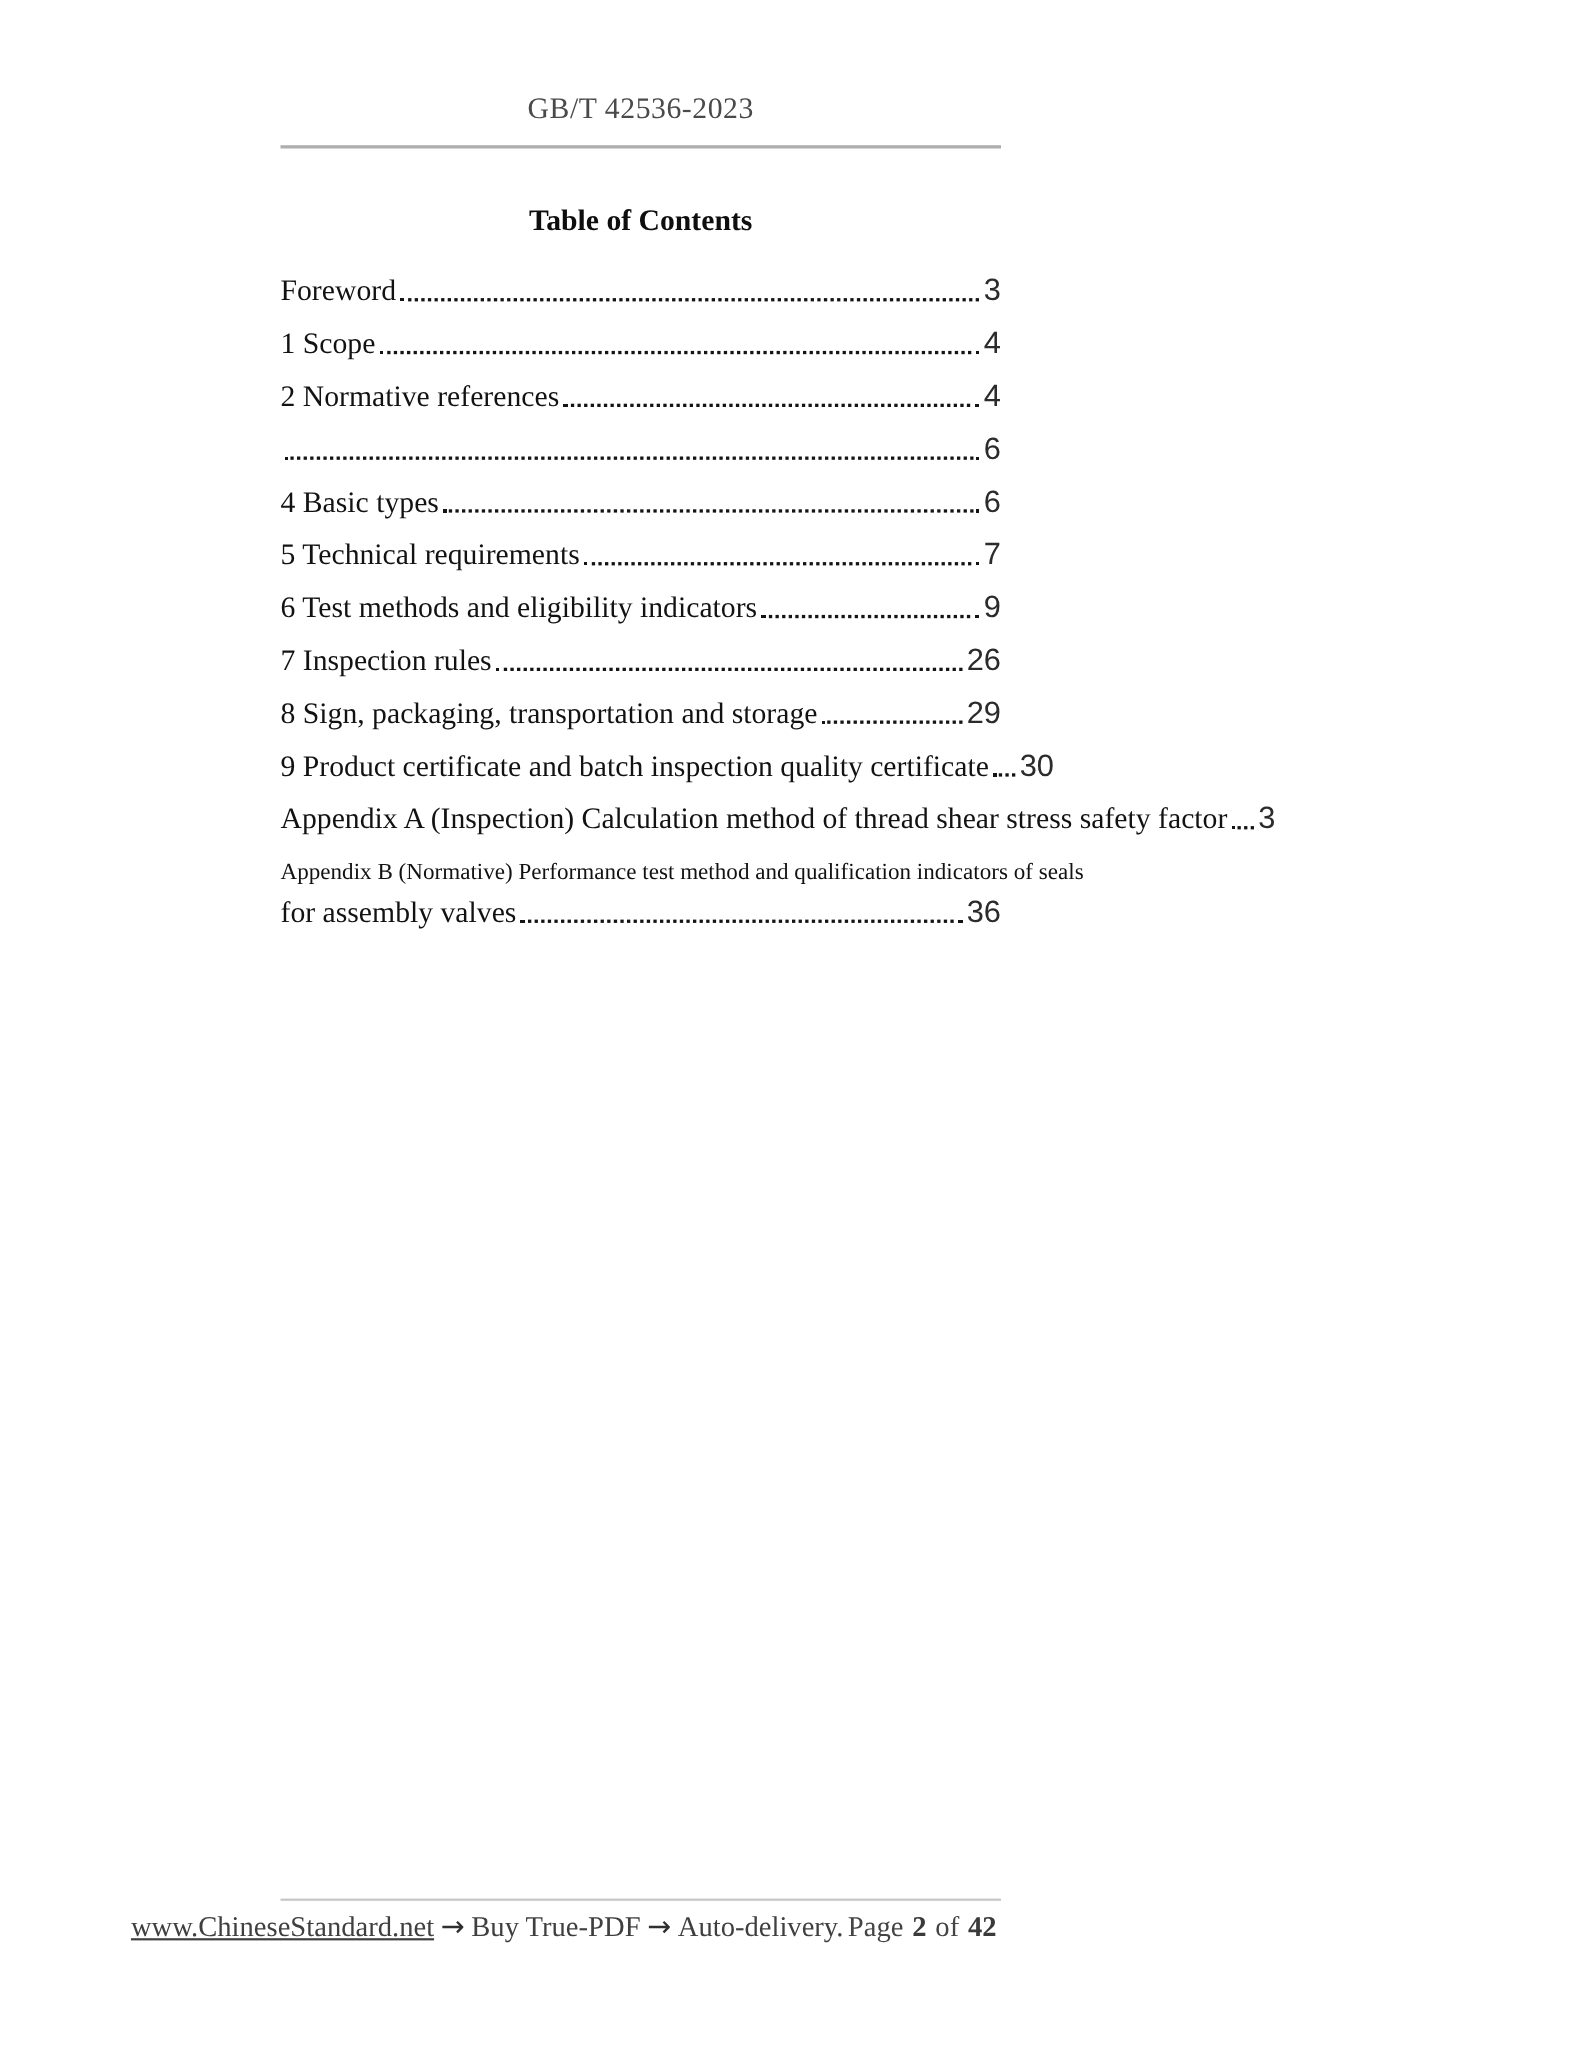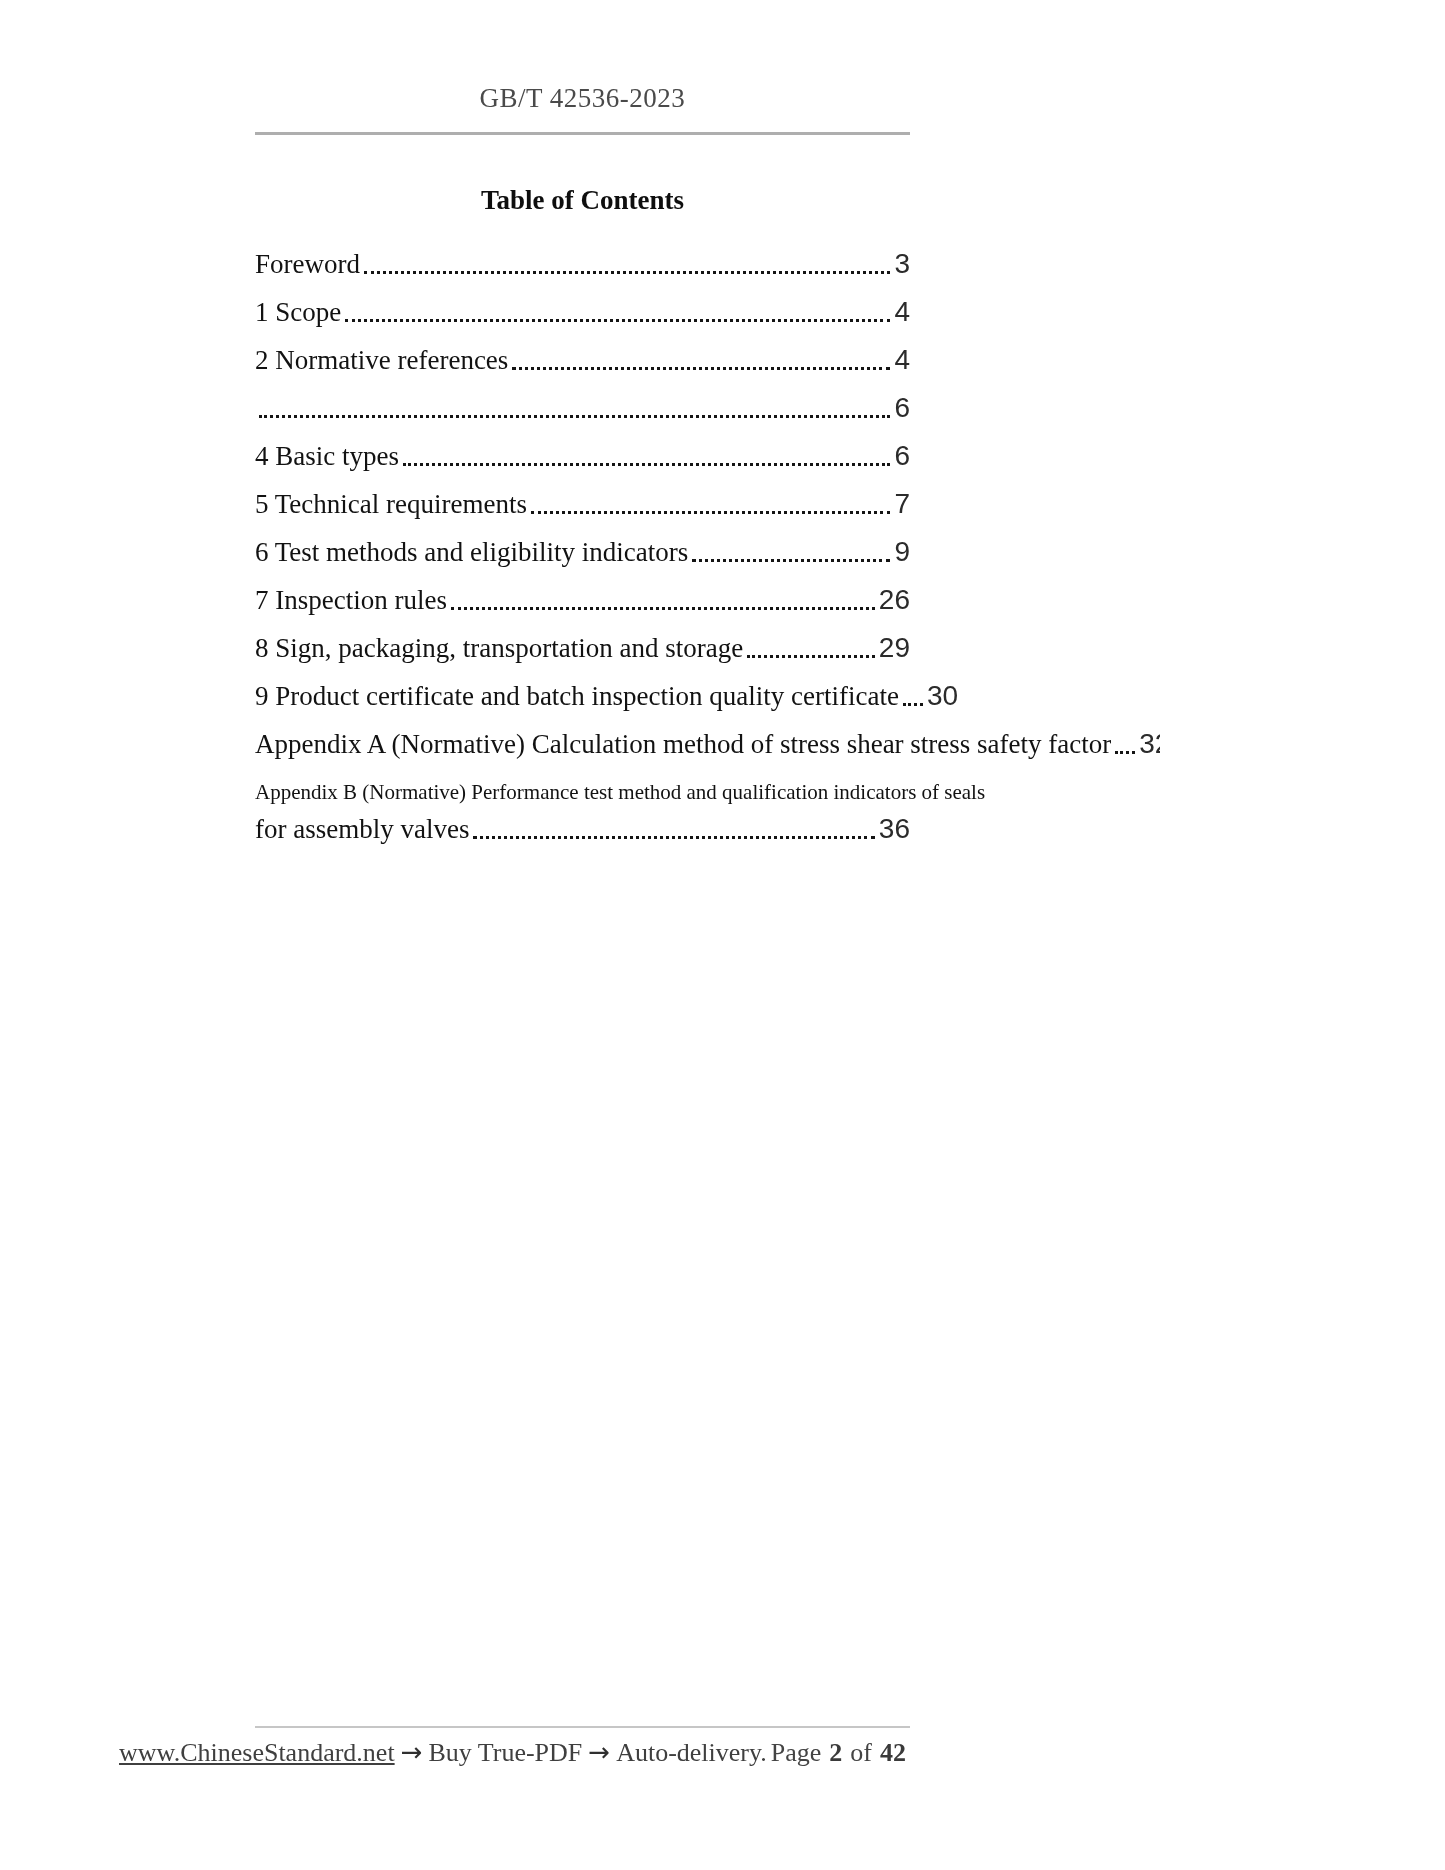--- a/index.html
+++ b/index.html
@@ -191,21 +191,21 @@
       </div>
       <div class="toc-entry">
         <div class="toc-row">
           <span class="toc-text">9 Product certificate and batch inspection quality certificate</span>
           <span class="dots"></span>
           <span class="toc-page">30</span>
         </div>
       </div>
       <div class="toc-entry">
         <div class="toc-row">
-          <span class="toc-text">Appendix A (Normative) Calculation method of stress shear stress safety factor</span>
+          <span class="toc-text">Appendix A (Inspection) Calculation method of thread shear stress safety factor</span>
           <span class="dots"></span>
           <span class="toc-page">32</span>
         </div>
       </div>
       <div class="toc-entry">
         <div class="toc-textline">Appendix B (Normative) Performance test method and qualification indicators of seals</div>
         <div class="toc-row">
           <span class="toc-text">for assembly valves</span>
           <span class="dots"></span>
           <span class="toc-page">36</span>

